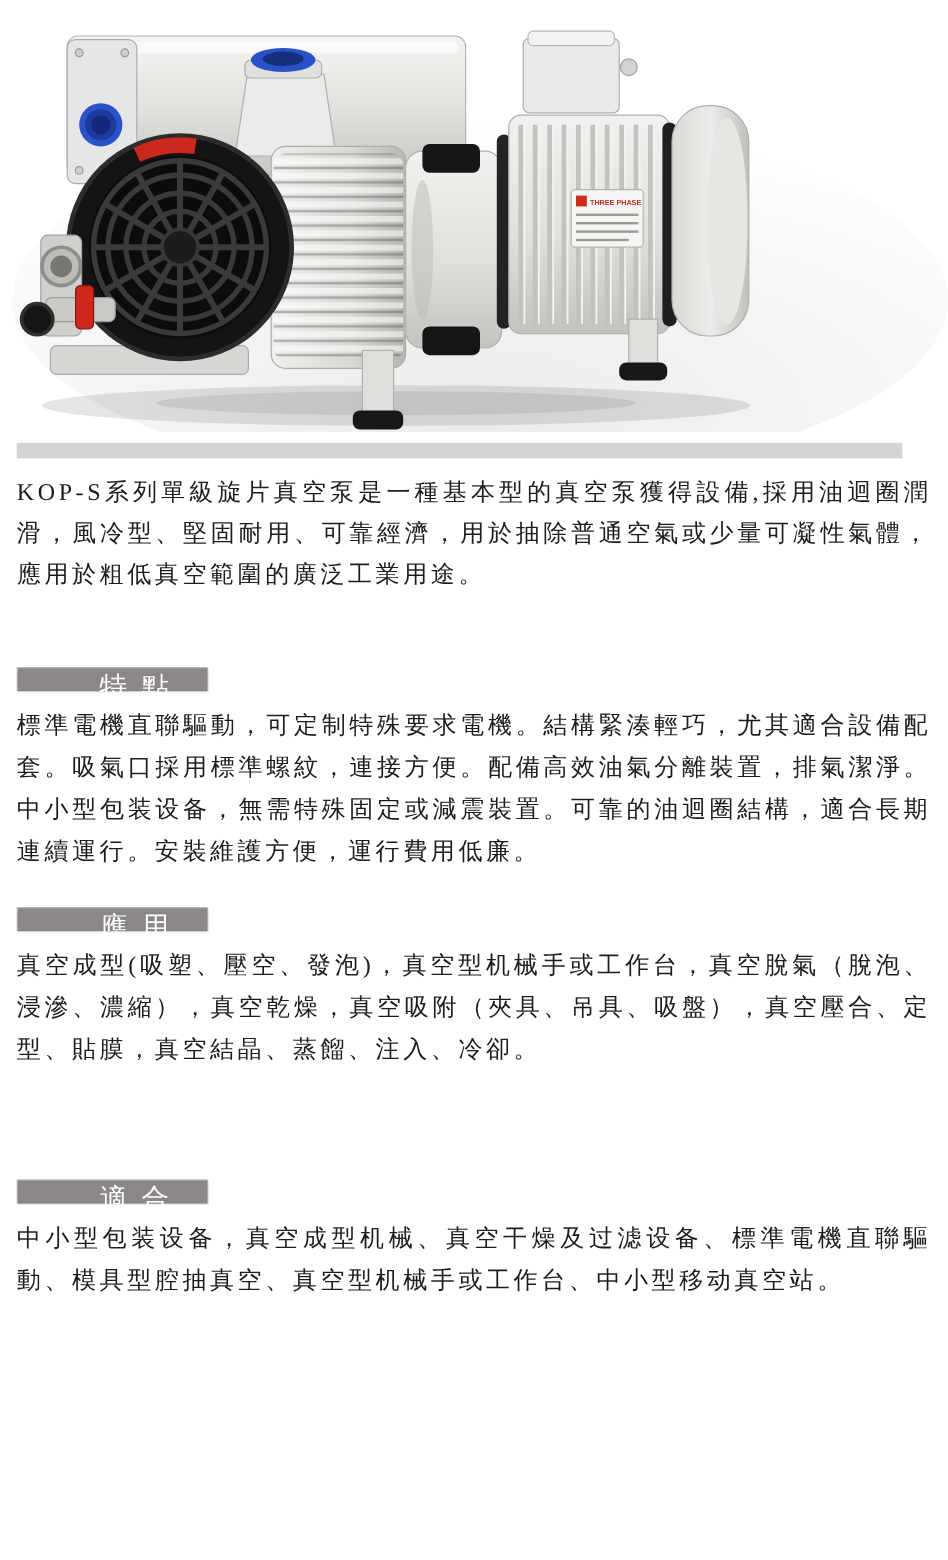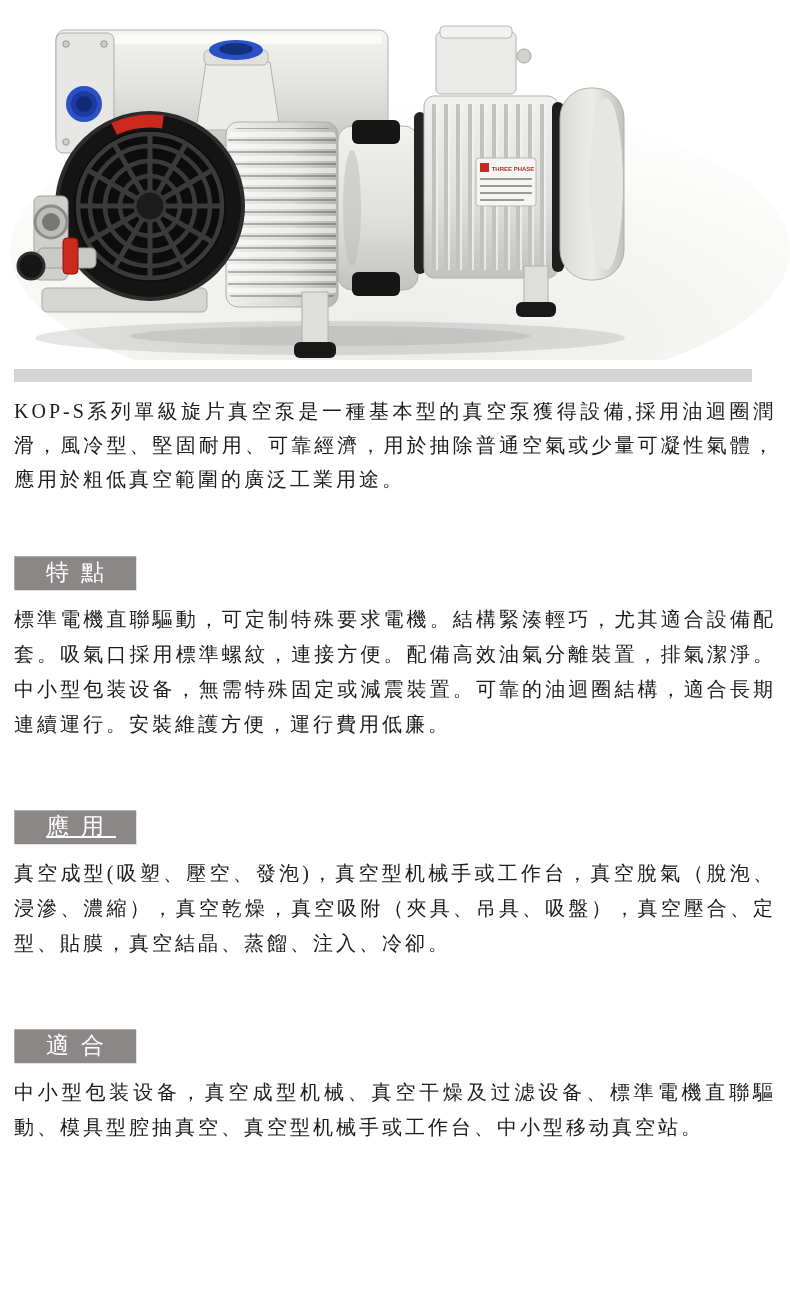--- a/index.html
+++ b/index.html
@@ -38,35 +38,36 @@
     font-size: 20px;
     line-height: 35px;
     letter-spacing: 3px;
     text-align: justify;
     color: var(--body-text, #1c1c1c);
   }
   p.copy.intro { line-height: 34px; }
   h2.tag {
     margin: 0;
     width: 122px;
-    height: 34px;
+    height: 20px;
     line-height: 34px;
     background: var(--heading-bg, #8b8787);
     color: var(--heading-text, #ffffff);
     font-family: "Liberation Serif", serif;
     font-weight: normal;
     font-size: 23px;
     text-align: center;
     letter-spacing: 12px;
     text-indent: 12px;
     box-shadow: inset 1px 1px 0 rgba(255,255,255,0.30), 1px 1px 0 rgba(0,0,0,0.12);
+    padding-left: 37px;
   }
   section.features h2.tag     { margin-top: 60px; }
-  section.applications h2.tag { margin-top: 68px; text-decoration: underline; }
-  section.suitable h2.tag     { margin-top: 68px; }
+  section.applications h2.tag { margin-top: 28px; text-decoration: underline; }
+  section.suitable h2.tag     { margin-top: 90px; }
 </style>
 </head>
 <body>
 
 <div class="page">
 
   <figure class="hero">
     <svg viewBox="0 0 790 360" width="790" height="360" role="img">
       <defs>
         <linearGradient id="gBody" x1="0" y1="0" x2="0" y2="1">

